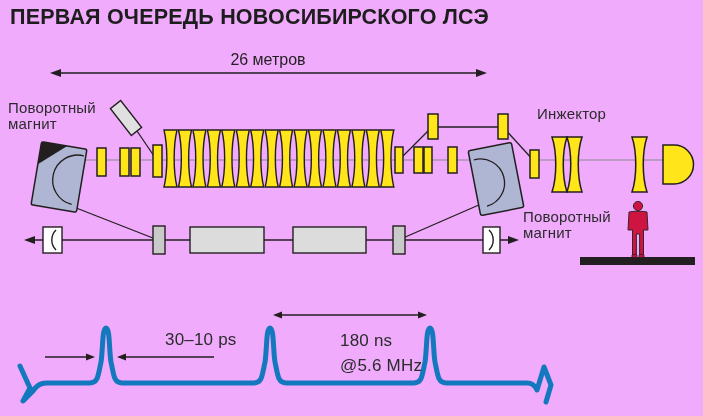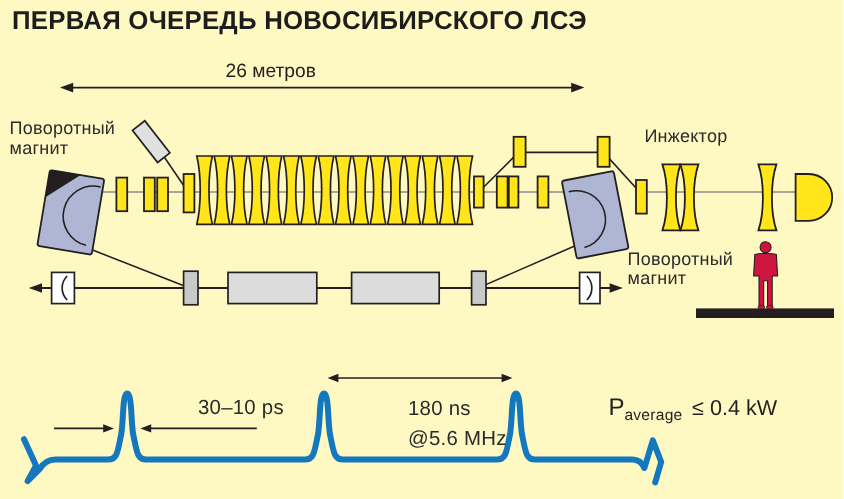--- a/index.html
+++ b/index.html
@@ -1,23 +1,23 @@
 <!DOCTYPE html>
 <html><head>
 <meta charset="utf-8">
 <style>
   html,body{margin:0;padding:0;background:#fff;}
   .stage{
-    position:relative;width:703px;height:416px;background:#fef9c3;overflow:hidden;
+    position:relative;width:703px;height:416px;background:#f0abfc;overflow:hidden;
     font-family:"Liberation Sans",sans-serif;color:#231F20;
   }
   .stage svg{position:absolute;left:0;top:0;}
   .lbl{position:absolute;font-size:15px;line-height:16px;letter-spacing:.2px;white-space:pre-line;color:#2b2b2b;}
   .title{position:absolute;left:10px;top:5px;font-size:21.5px;font-weight:bold;letter-spacing:.2px;color:#1d1d1d;white-space:nowrap;}
-  .dim{position:absolute;left:188px;top:51px;width:160px;font-size:16px;}
+  .dim{position:absolute;left:188px;top:51px;width:160px;text-align:center;font-size:16px;}
   .pulse-lbl{font-size:17px;letter-spacing:.2px;margin-left:31px;}
   .rep-lbl{line-height:25px;}
   .power{position:absolute;left:507px;top:329px;font-size:18px;white-space:nowrap;}
   .power .psym{font-size:20px;}
   .power sub{font-size:13px;vertical-align:-4px;letter-spacing:.2px;}
   .power .pval{margin-left:8px;}
 </style>
 </head>
 <body>
 
@@ -166,17 +166,14 @@
   <div class="lbl" style="left:8px;top:100px;">Поворотный
 магнит</div>
   <div class="lbl" style="left:537px;top:106px;">Инжектор</div>
   <div class="lbl" style="left:523px;top:209px;">Поворотный
 магнит</div>
 
   <div class="lbl pulse-lbl" style="left:134px;top:332px;">30–10 ps</div>
   <div class="lbl pulse-lbl rep-lbl" style="left:309px;top:328px;">180 ns
 @5.6 MHz</div>
 
-  <div class="power">
-    <span class="psym">P</span><sub>average</sub><span class="pval">≤ 0.4 kW</span>
-  </div>
 
 </div>
 
 </body></html>

